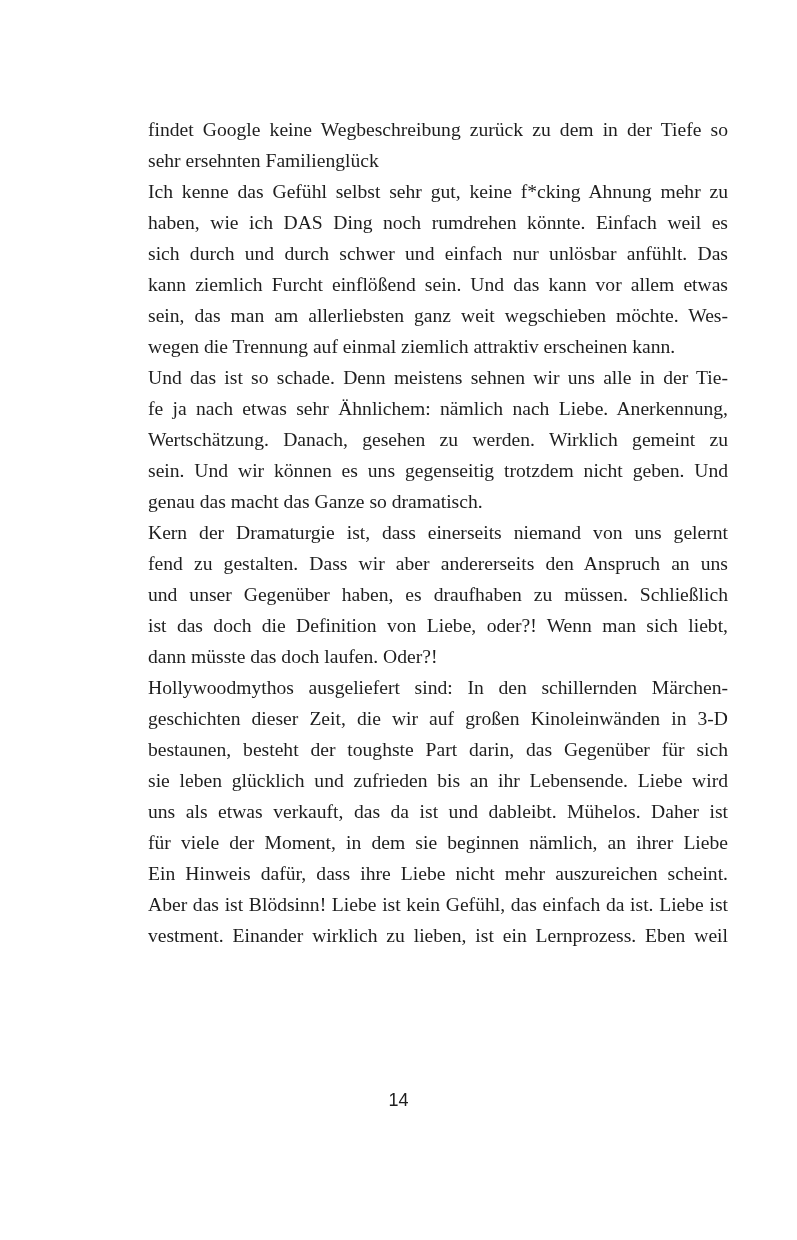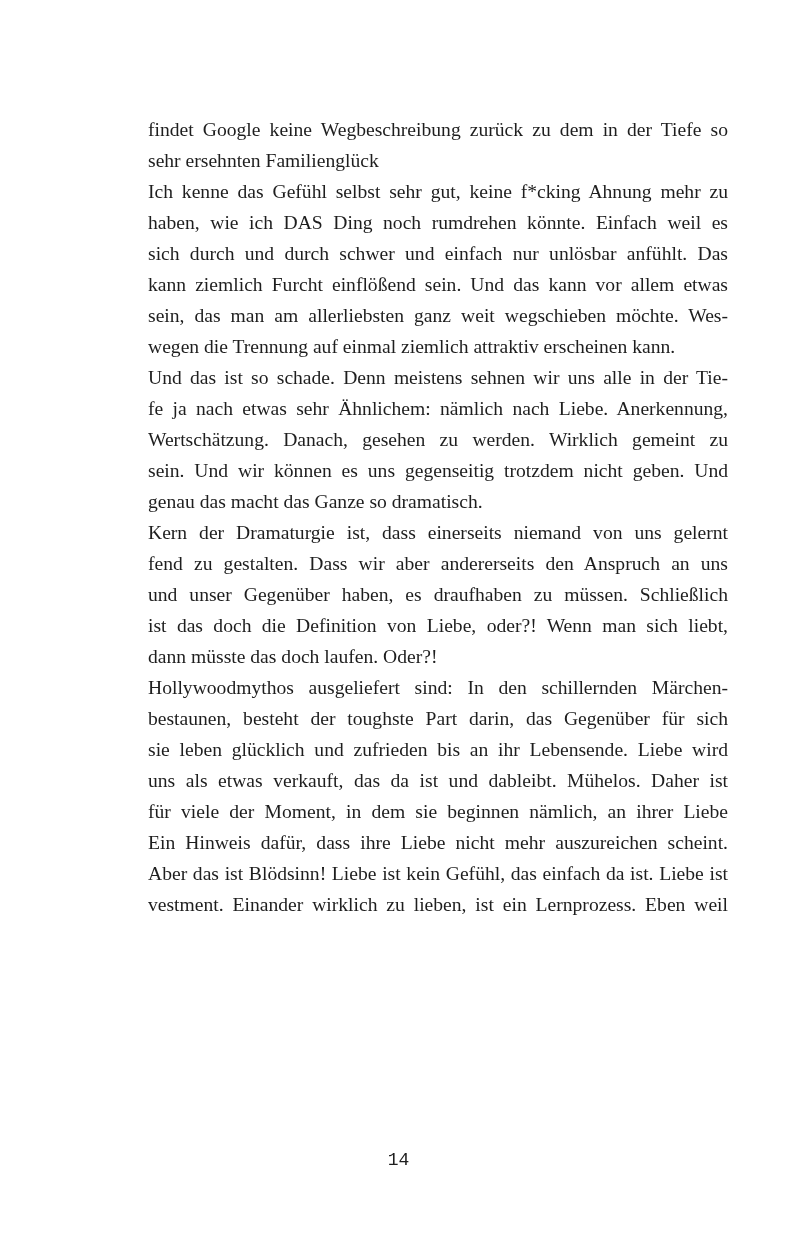--- a/index.html
+++ b/index.html
@@ -31,23 +31,23 @@
       text-align: justify;
       text-align-last: justify;
     }
     .line.last {
       text-align-last: left;
     }
     .page-number {
       position: absolute;
       left: 0;
       width: 797px;
-      top: 1150px;
+      top: 1090px;
       text-align: center;
-      font-family: Liberation Mono, monospace;
+      font-family: Liberation Sans, sans-serif;
       font-size: 18px;
       color: #1e1e1e;
     }
   </style>
 </head>
 <body>
 
 <div class="page">
 
   <div>
@@ -75,20 +75,21 @@
   <div>
     <span class="line">Kern der Dramaturgie ist, dass einerseits niemand von uns gelernt</span>
     <span class="line">fend zu gestalten. Dass wir aber andererseits den Anspruch an uns</span>
     <span class="line">und unser Gegenüber haben, es draufhaben zu müssen. Schließlich</span>
     <span class="line">ist das doch die Definition von Liebe, oder?! Wenn man sich liebt,</span>
     <span class="line last">dann müsste das doch laufen. Oder?!</span>
   </div>
 
   <div>
     <span class="line">Hollywoodmythos ausgeliefert sind: In den schillernden Märchen-</span>
+    <span class="line">geschichten dieser Zeit, die wir auf großen Kinoleinwänden in 3-D</span>
     <span class="line">bestaunen, besteht der toughste Part darin, das Gegenüber für sich</span>
     <span class="line">sie leben glücklich und zufrieden bis an ihr Lebensende. Liebe wird</span>
     <span class="line">uns als etwas verkauft, das da ist und dableibt. Mühelos. Daher ist</span>
     <span class="line">für viele der Moment, in dem sie beginnen nämlich, an ihrer Liebe</span>
     <span class="line">Ein Hinweis dafür, dass ihre Liebe nicht mehr auszureichen scheint.</span>
     <span class="line">Aber das ist Blödsinn! Liebe ist kein Gefühl, das einfach da ist. Liebe ist</span>
     <span class="line">vestment. Einander wirklich zu lieben, ist ein Lernprozess. Eben weil</span>
   </div>
 </div>
 

